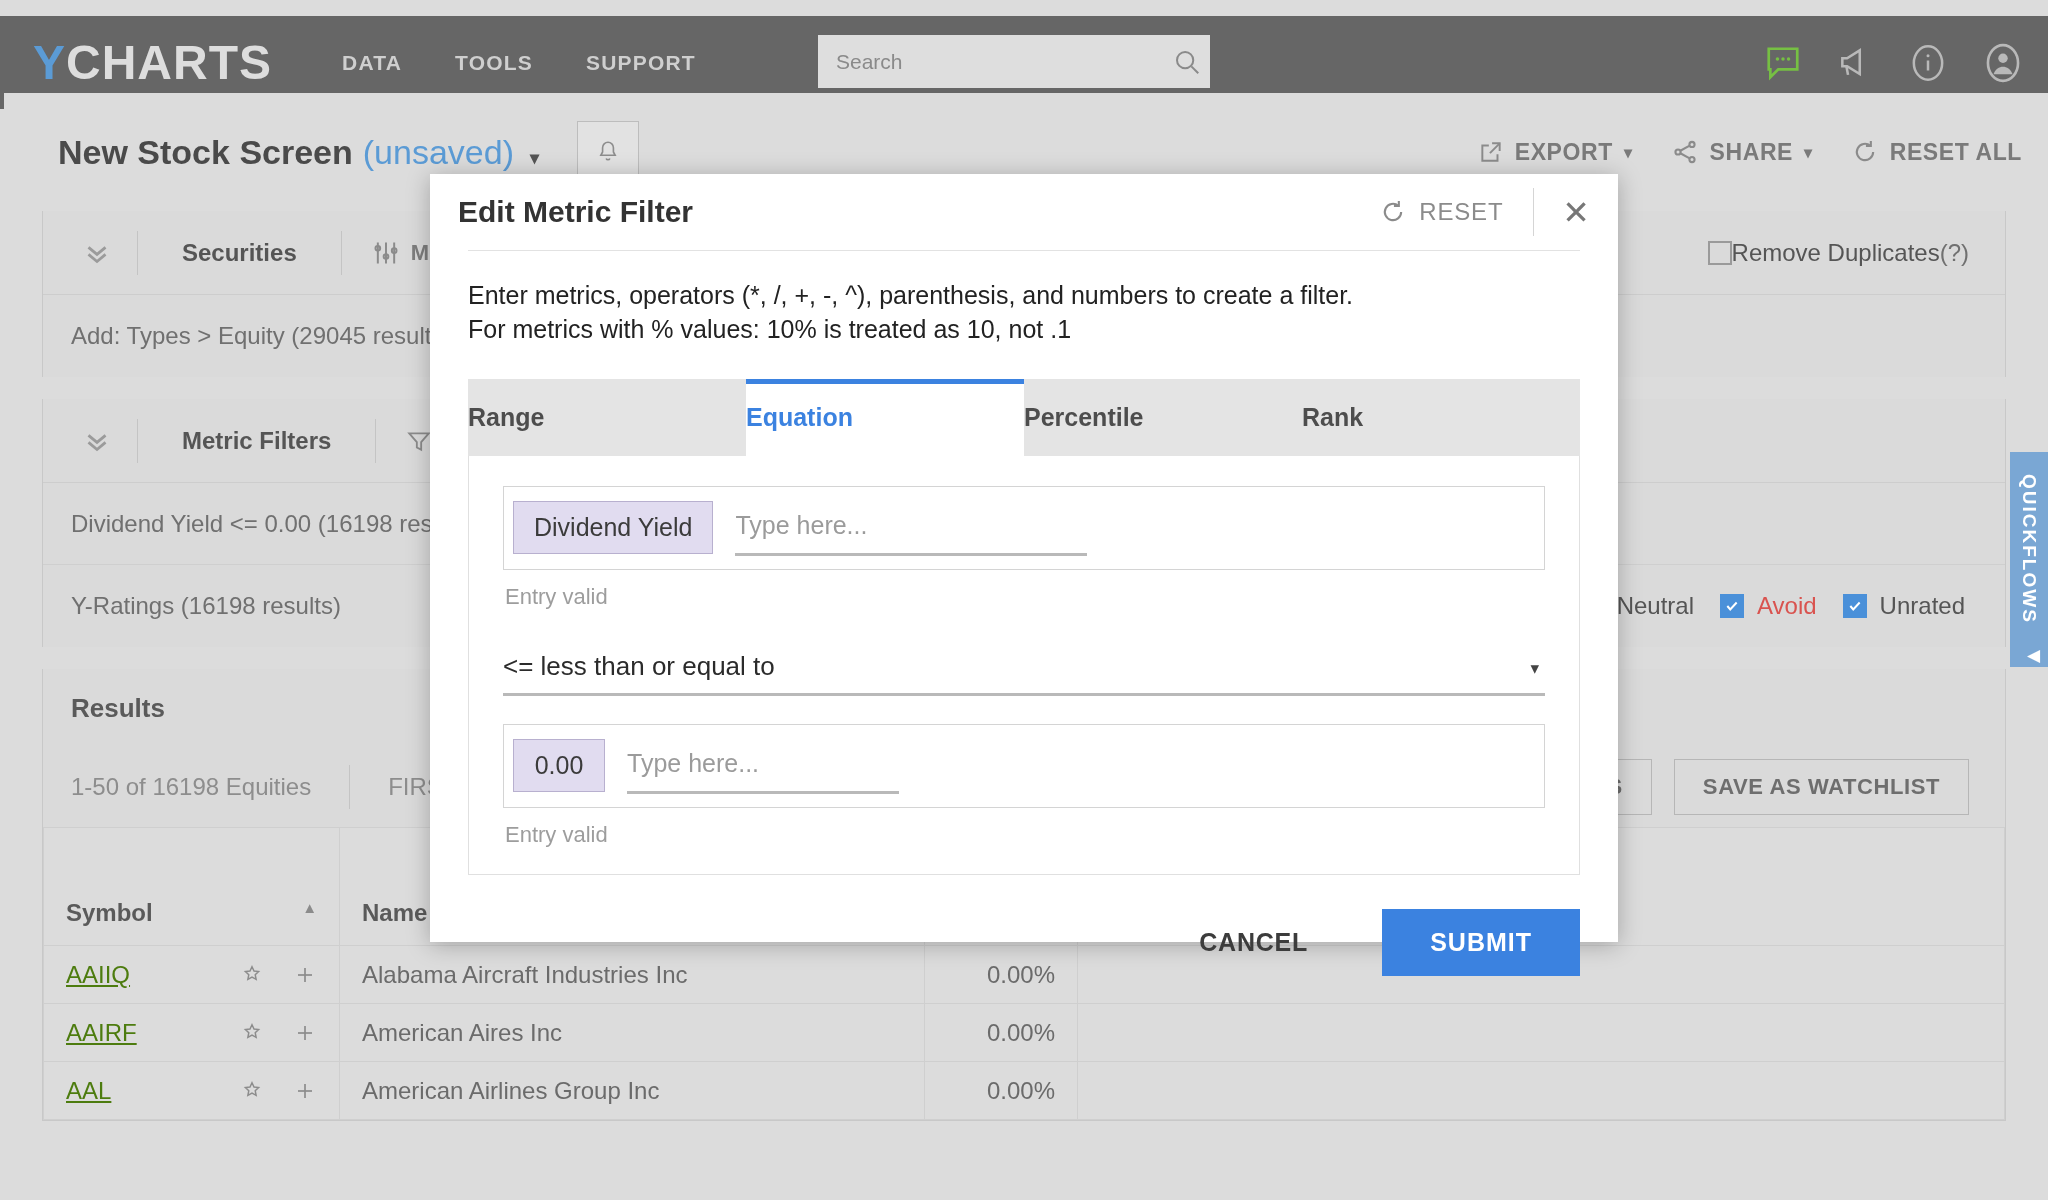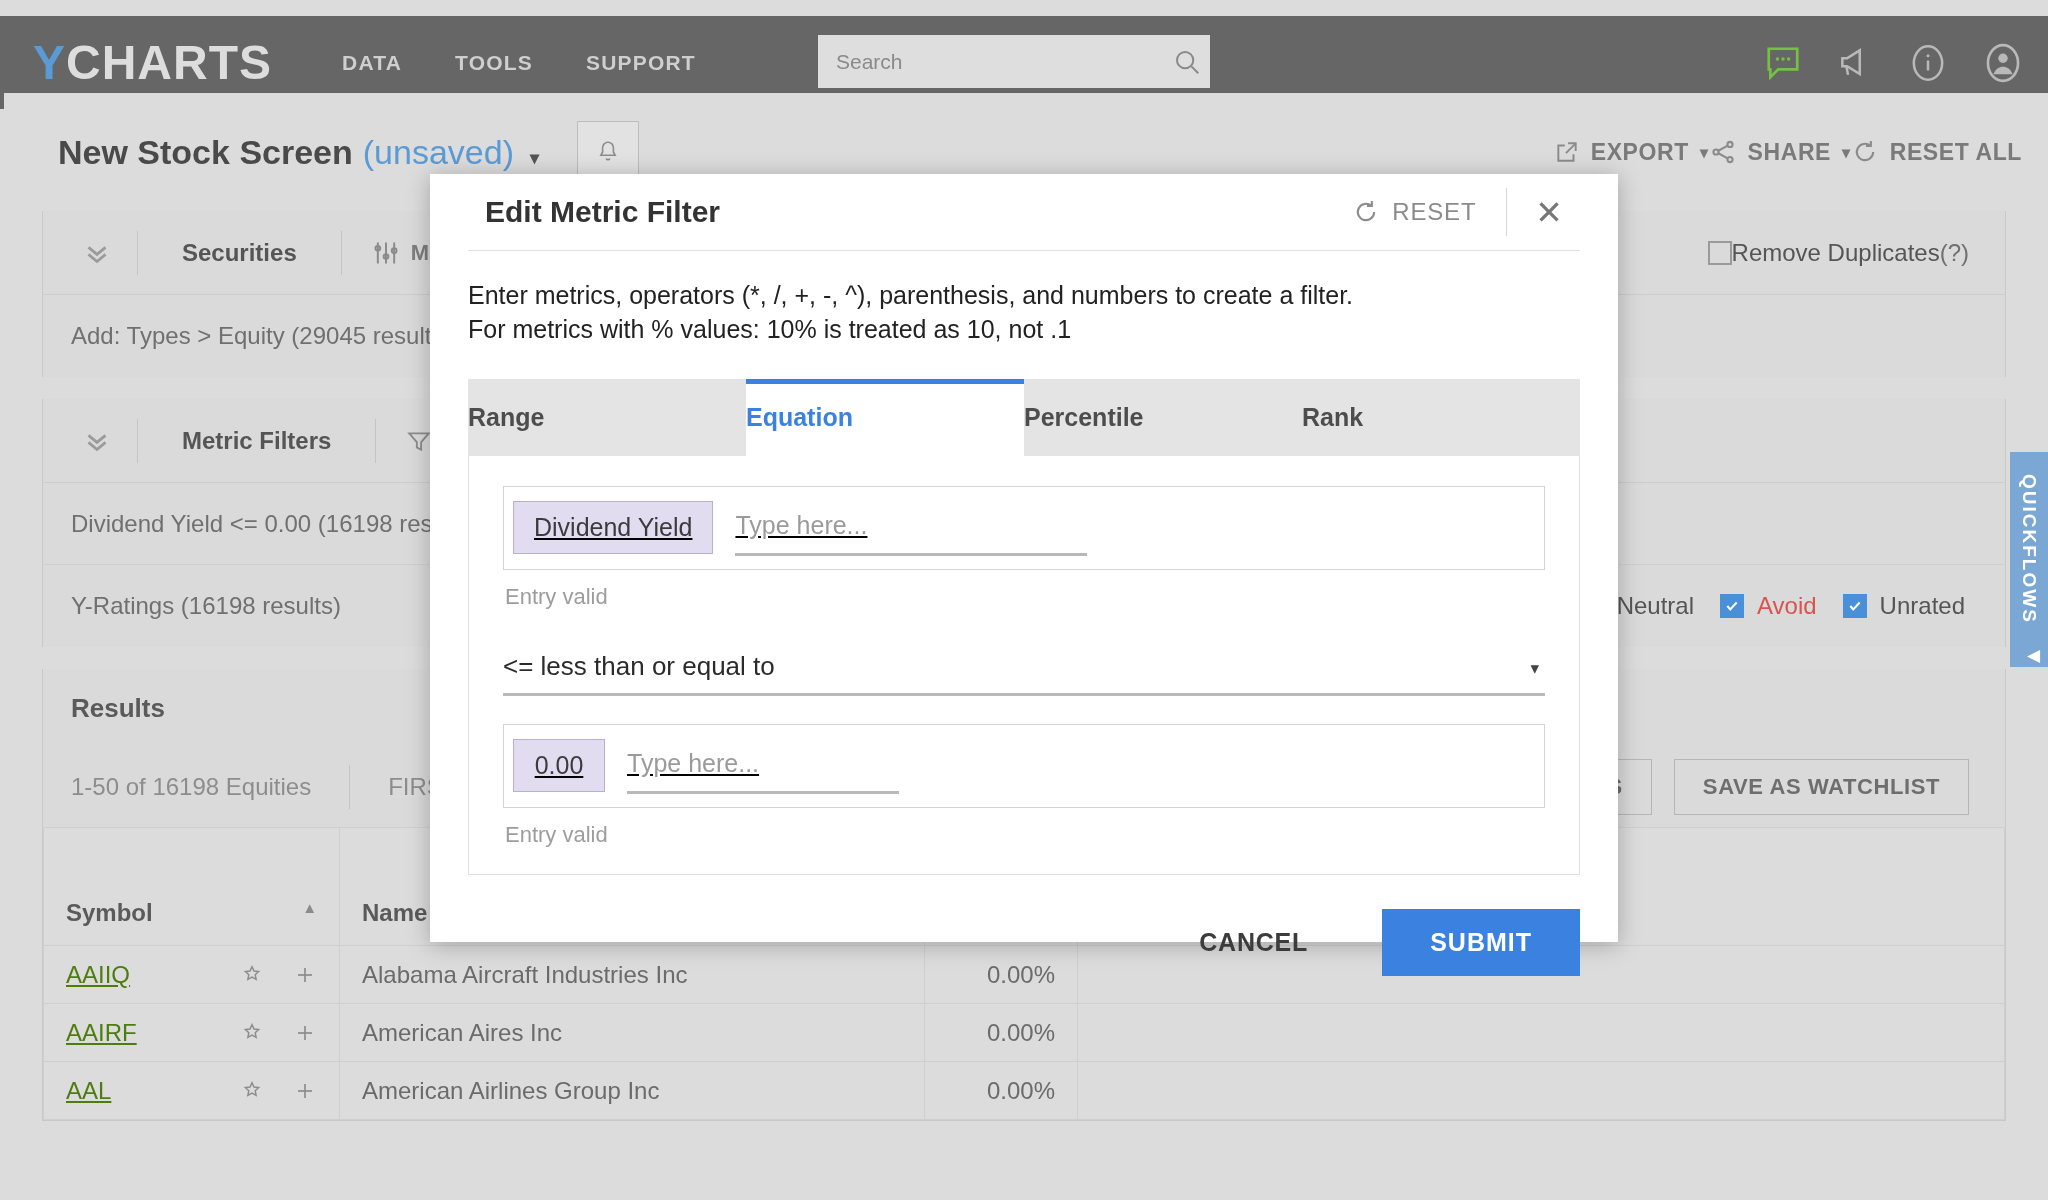--- a/index.html
+++ b/index.html
@@ -64,21 +64,21 @@
     margin-left: 16px; color: #555; font-size: 18px;
   }
   .bell-btn {
     margin-left: 38px; width: 62px; height: 62px;
     border: 1px solid #bdbdbd; background: #e2e2e2;
     display: flex; align-items: center; justify-content: center;
     cursor: pointer;
   }
   .head-actions {
     position: absolute; right: 30px; top: 0; height: 118px;
-    display: flex; align-items: center; 
+    display: flex; align-items: center; gap: 38px;
   }
   .head-action {
     display: flex; align-items: center; gap: 11px;
     color: #7a7a7a; font-size: 23px; font-weight: bold;
     letter-spacing: 0.6px; cursor: pointer;
   }
   .head-action .caret { font-size: 16px; }
 
   
   .content { position: absolute; top: 211px; left: 0; width: 2048px; height: 989px; }
@@ -194,21 +194,21 @@
   
   .modal {
     position: absolute; left: 430px; top: 174px;
     width: 1188px; height: 768px;
     background: #ffffff;
     box-shadow: 0 3px 22px rgba(0,0,0,0.26);
     z-index: 50;
   }
   .modal-head {
     display: flex; align-items: center;
-    padding: 0 55px; height: 76px;
+    padding: 0 28px; height: 76px;
   }
   .modal-title { font-size: 30px; font-weight: bold; color: #333; }
   .modal-head-right { margin-left: auto; display: flex; align-items: center; gap: 0; }
   .reset-btn {
     display: flex; align-items: center; gap: 12px;
     color: #8b8b8b; font-size: 24px; font-weight: normal; letter-spacing: .8px;
     cursor: pointer; padding-right: 30px;
   }
   .head-vdiv { width: 1px; height: 48px; background: #d5d5d5; }
   .close-btn {
@@ -236,21 +236,21 @@
     border-top: 5px solid #3b82e0;
     padding-top: 19px;
   }
 
   .tabpanel {
     margin: 0 38px; border: 1px solid #e0e0e0; border-top: none;
     padding: 30px 34px 26px 34px;
   }
   .entry-box {
     border: 1px solid #d4d4d4; height: 84px;
-    display: flex; align-items: center; padding: 0 5px; text-decoration: underline;
+    display: flex; align-items: center; padding: 0 5px;
   }
   .chip {
     background: #e1dcf0; border: 1px solid #b8b0cf;
     font-size: 25px; color: #3b3b3b;
     padding: 13px 20px; margin: 0 4px;
     line-height: 1;
   }
   .chip.num { min-width: 92px; text-align: center; padding: 13px 12px; }
   .typehere {
     margin-left: 18px; flex: 1; position: relative;

